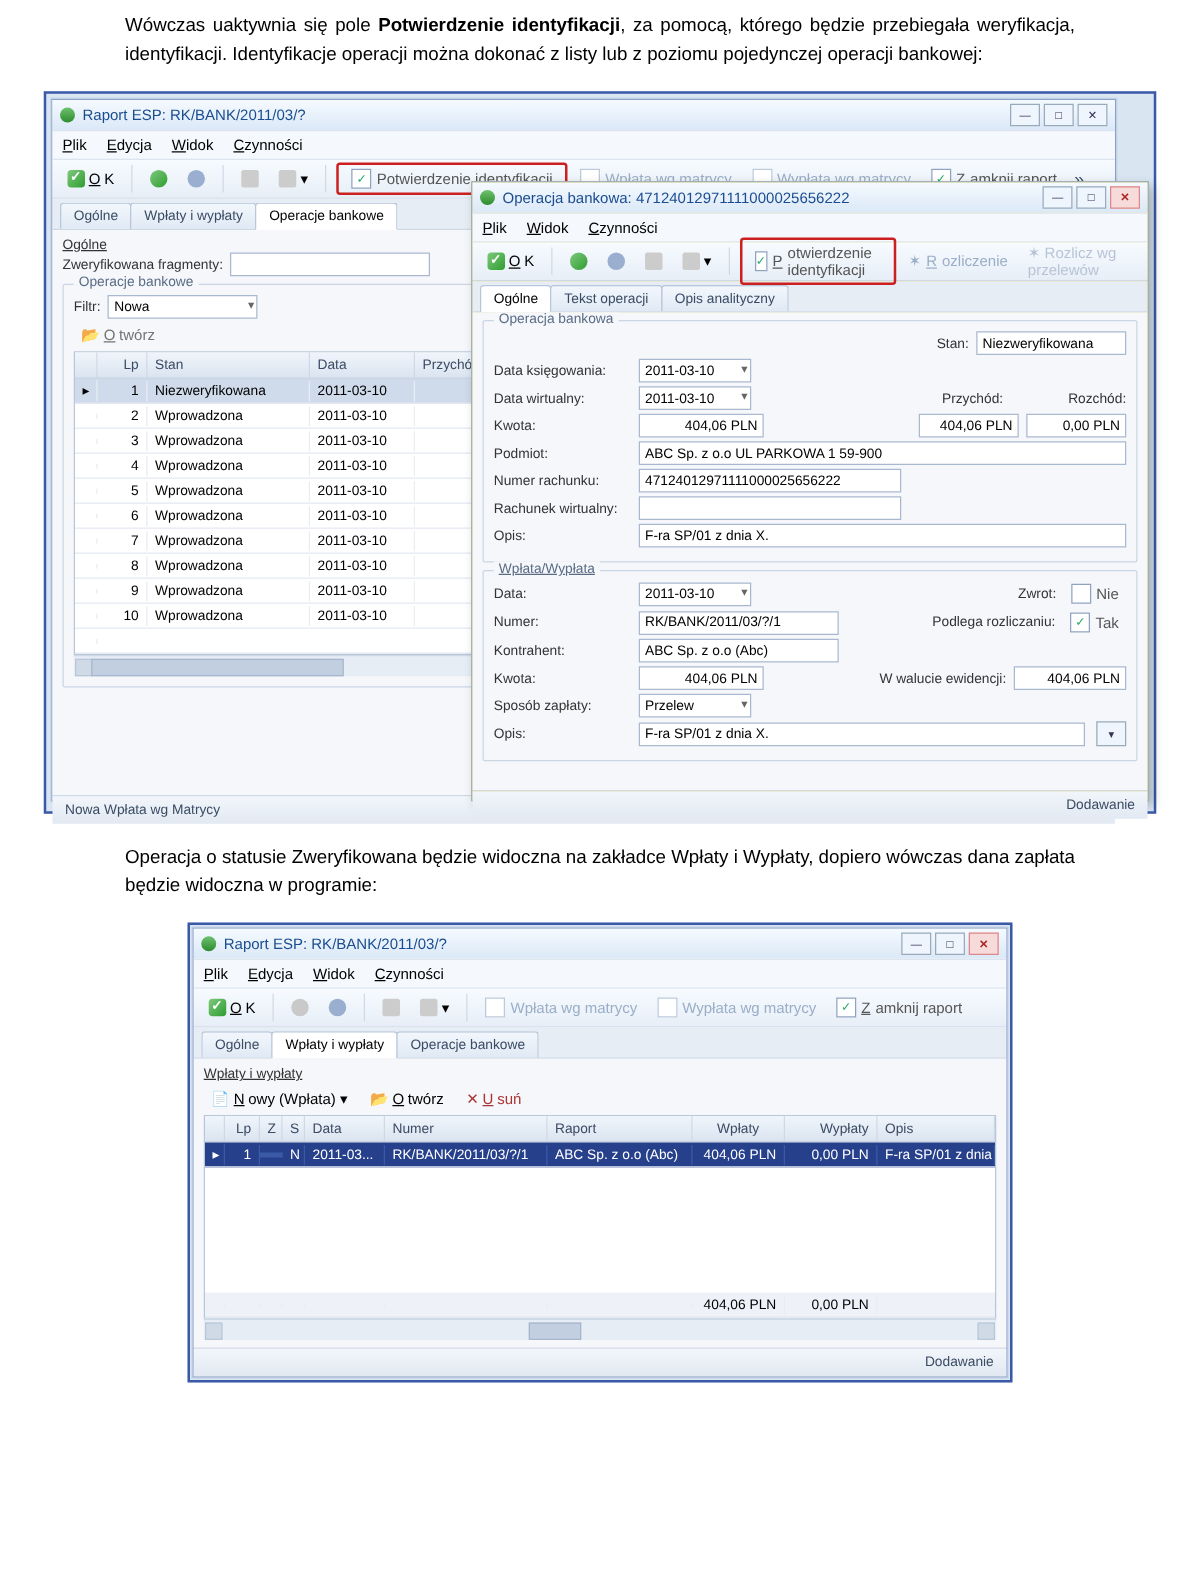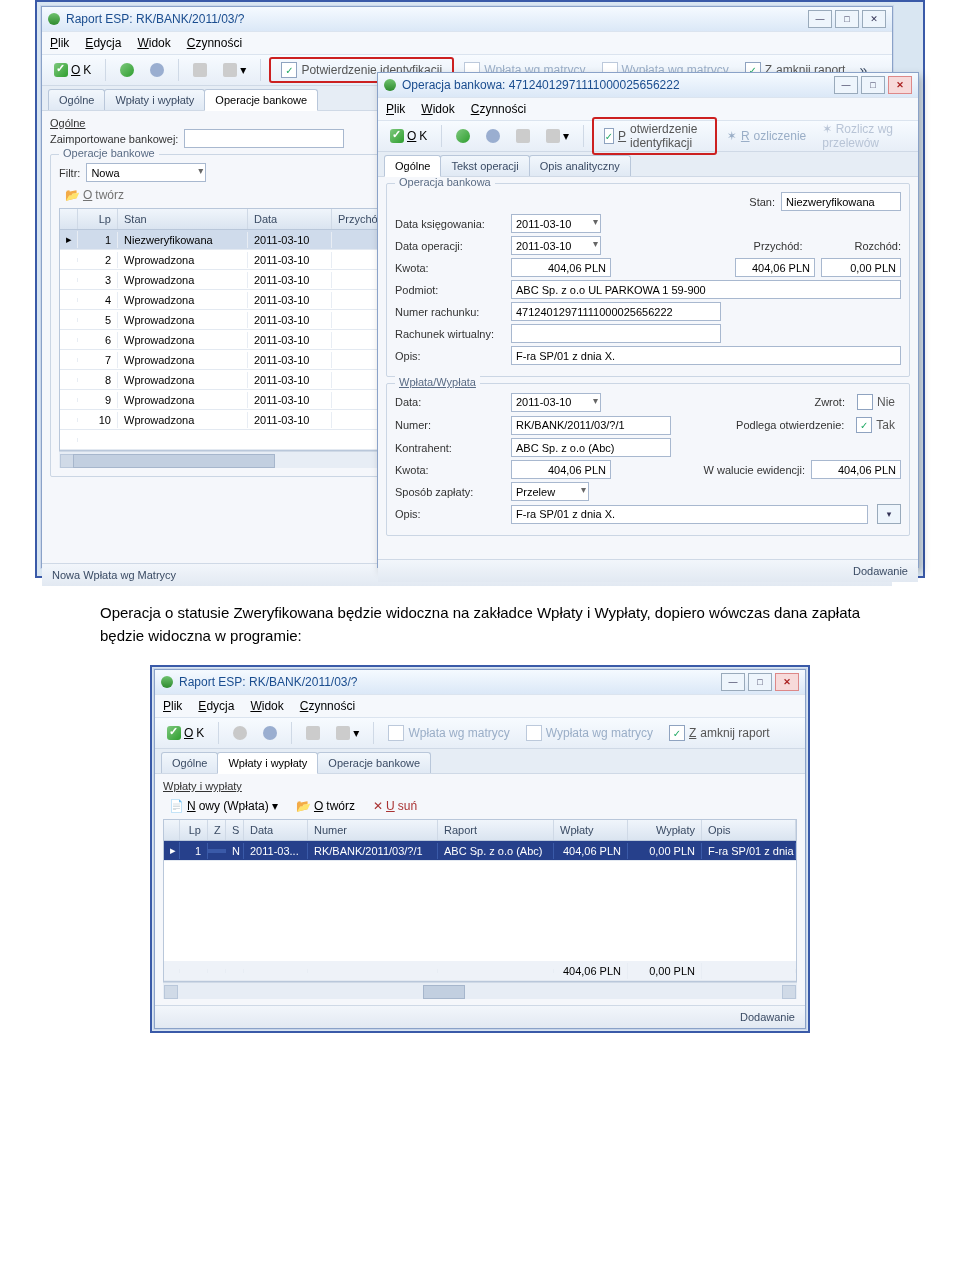--- a/index.html
+++ b/index.html
@@ -59,20 +59,23 @@
 .scroll-h::before{left:1px;}
 .scroll-h::after{right:1px;}
 .scroll-h .thumb{position:absolute;top:2px;height:12px;background:#c2cfe0;border:1px solid #a6b6cc;}
 .chevrons{font-size:14px;color:#3a4b64;padding:0 4px;}
 </style>
 </head>
 <body>
 
 <div class="page">
 
+<p class="doc-text">
+<span>Wówczas uaktywnia się pole </span><b>Potwierdzenie identyfikacji</b><span>, za pomocą, którego będzie przebiegała weryfikacja, identyfikacji. Identyfikacje operacji można dokonać z listy lub z poziomu pojedynczej operacji bankowej:</span>
+</p>
 
 <div class="shot" style="height:570px;">
 
  <div class="win" style="position:absolute;left:4px;top:4px;width:850px;height:560px;">
   <div class="win-title">
    <span class="dot"></span>
    <span>Raport ESP: RK/BANK/2011/03/?</span>
    <span class="sp"></span>
    <span class="wbtn">—</span>
    <span class="wbtn">□</span>
@@ -117,21 +120,21 @@
    <span class="chevrons">»</span>
   </div>
   <div class="tabrow">
    <div class="tab">Ogólne</div>
    <div class="tab">Wpłaty i wypłaty</div>
    <div class="tab active">Operacje bankowe</div>
   </div>
   <div class="winbody" style="height:440px;">
    <div class="lbl" style="text-decoration:underline;">Ogólne</div>
    <div class="row">
-            <span class="lbl">Zaimportowane bankowej:</span>
+            <span class="lbl">Zweryfikowana fragmenty:</span>
             <div class="inp" style="width:160px;"></div>
           </div>
    <div class="group" style="margin-top:6px;">
     <div class="group-title">Operacje bankowe</div>
     <div class="row">
       <span class="lbl">Filtr:</span>
       <div class="inp dd" style="width:120px;">Nowa</div>
     </div>
     <div class="row">
       <span class="tb-btn" style="color:#737373;">📂 <u>O</u>twórz</span>
@@ -273,21 +276,21 @@
     <div class="group-title">Operacja bankowa</div>
     <div class="row" style="justify-content:flex-end;">
               <span class="lbl">Stan:</span>
               <div class="inp" style="width:120px;">Niezweryfikowana</div>
             </div>
     <div class="row">
               <span class="lbl" style="width:110px;">Data księgowania:</span>
               <div class="inp dd" style="width:90px;">2011-03-10</div>
             </div>
     <div class="row">
-     <span class="lbl" style="width:110px;">Data operacji:</span>
+     <span class="lbl" style="width:110px;">Data wirtualny:</span>
               <div class="inp dd" style="width:90px;">2011-03-10</div>
      <span style="flex:1;"></span>
      <span class="lbl">Przychód:</span>
               <span style="width:40px;"></span>
      <span class="lbl">Rozchód:</span>
     </div>
     <div class="row">
      <span class="lbl" style="width:110px;">Kwota:</span>
               <div class="inp" style="width:100px;text-align:right;justify-content:flex-end;">404,06 PLN</div>
      <span style="flex:1;"></span>
@@ -320,40 +323,40 @@
               <span class="lbl">Zwrot:</span>
      <span class="tb-chk">
                 <span class="cb"></span>
                 <span>Nie</span>
               </span>
     </div>
     <div class="row">
      <span class="lbl" style="width:110px;">Numer:</span>
               <div class="inp" style="width:160px;">RK/BANK/2011/03/?/1</div>
      <span style="flex:1;"></span>
-              <span class="lbl">Podlega otwierdzenie:</span>
+              <span class="lbl">Podlega rozliczaniu:</span>
      <span class="tb-chk">
                 <span class="cb">✓</span>
                 <span>Tak</span>
               </span>
     </div>
     <div class="row">
               <span class="lbl" style="width:110px;">Kontrahent:</span>
               <div class="inp" style="width:160px;">ABC Sp. z o.o (Abc)</div>
             </div>
     <div class="row">
      <span class="lbl" style="width:110px;">Kwota:</span>
               <div class="inp" style="width:100px;justify-content:flex-end;">404,06 PLN</div>
      <span style="flex:1;"></span>
               <span class="lbl">W walucie ewidencji:</span>
               <div class="inp" style="width:90px;justify-content:flex-end;">404,06 PLN</div>
     </div>
     <div class="row">
               <span class="lbl" style="width:110px;">Sposób zapłaty:</span>
-              <div class="inp dd" style="width:78px;">Przelew</div>
+              <div class="inp dd" style="width:90px;">Przelew</div>
             </div>
     <div class="row">
               <span class="lbl" style="width:110px;">Opis:</span>
               <div class="inp" style="flex:1;">F-ra SP/01 z dnia X.</div>
               <span class="wbtn" style="height:18px;">▾</span>
             </div>
    </div>
   </div>
   <div class="status">Dodawanie</div>
  </div>
@@ -417,21 +420,21 @@
    </div>
    <div class="grid">
     <div class="grid-head">
      <div class="gh" style="width:16px;"></div>
      <div class="gh" style="width:28px;text-align:right;">Lp</div>
      <div class="gh" style="width:18px;">Z</div>
      <div class="gh" style="width:18px;">S</div>
      <div class="gh" style="width:64px;">Data</div>
      <div class="gh" style="width:130px;">Numer</div>
      <div class="gh" style="width:116px;">Raport</div>
-     <div class="gh" style="width:74px;text-align:left;">Wpłaty</div>
+     <div class="gh" style="width:74px;text-align:center;">Wpłaty</div>
      <div class="gh" style="width:74px;text-align:right;">Wypłaty</div>
      <div class="gh" style="flex:1;">Opis</div>
     </div>
     <div class="grid-row sel2">
      <div class="gc" style="width:16px;">▸</div>
      <div class="gc" style="width:28px;text-align:right;">1</div>
      <div class="gc" style="width:18px;background:#3a5aa8;"></div>
      <div class="gc" style="width:18px;">N</div>
      <div class="gc" style="width:64px;">2011-03...</div>
      <div class="gc" style="width:130px;">RK/BANK/2011/03/?/1</div>

